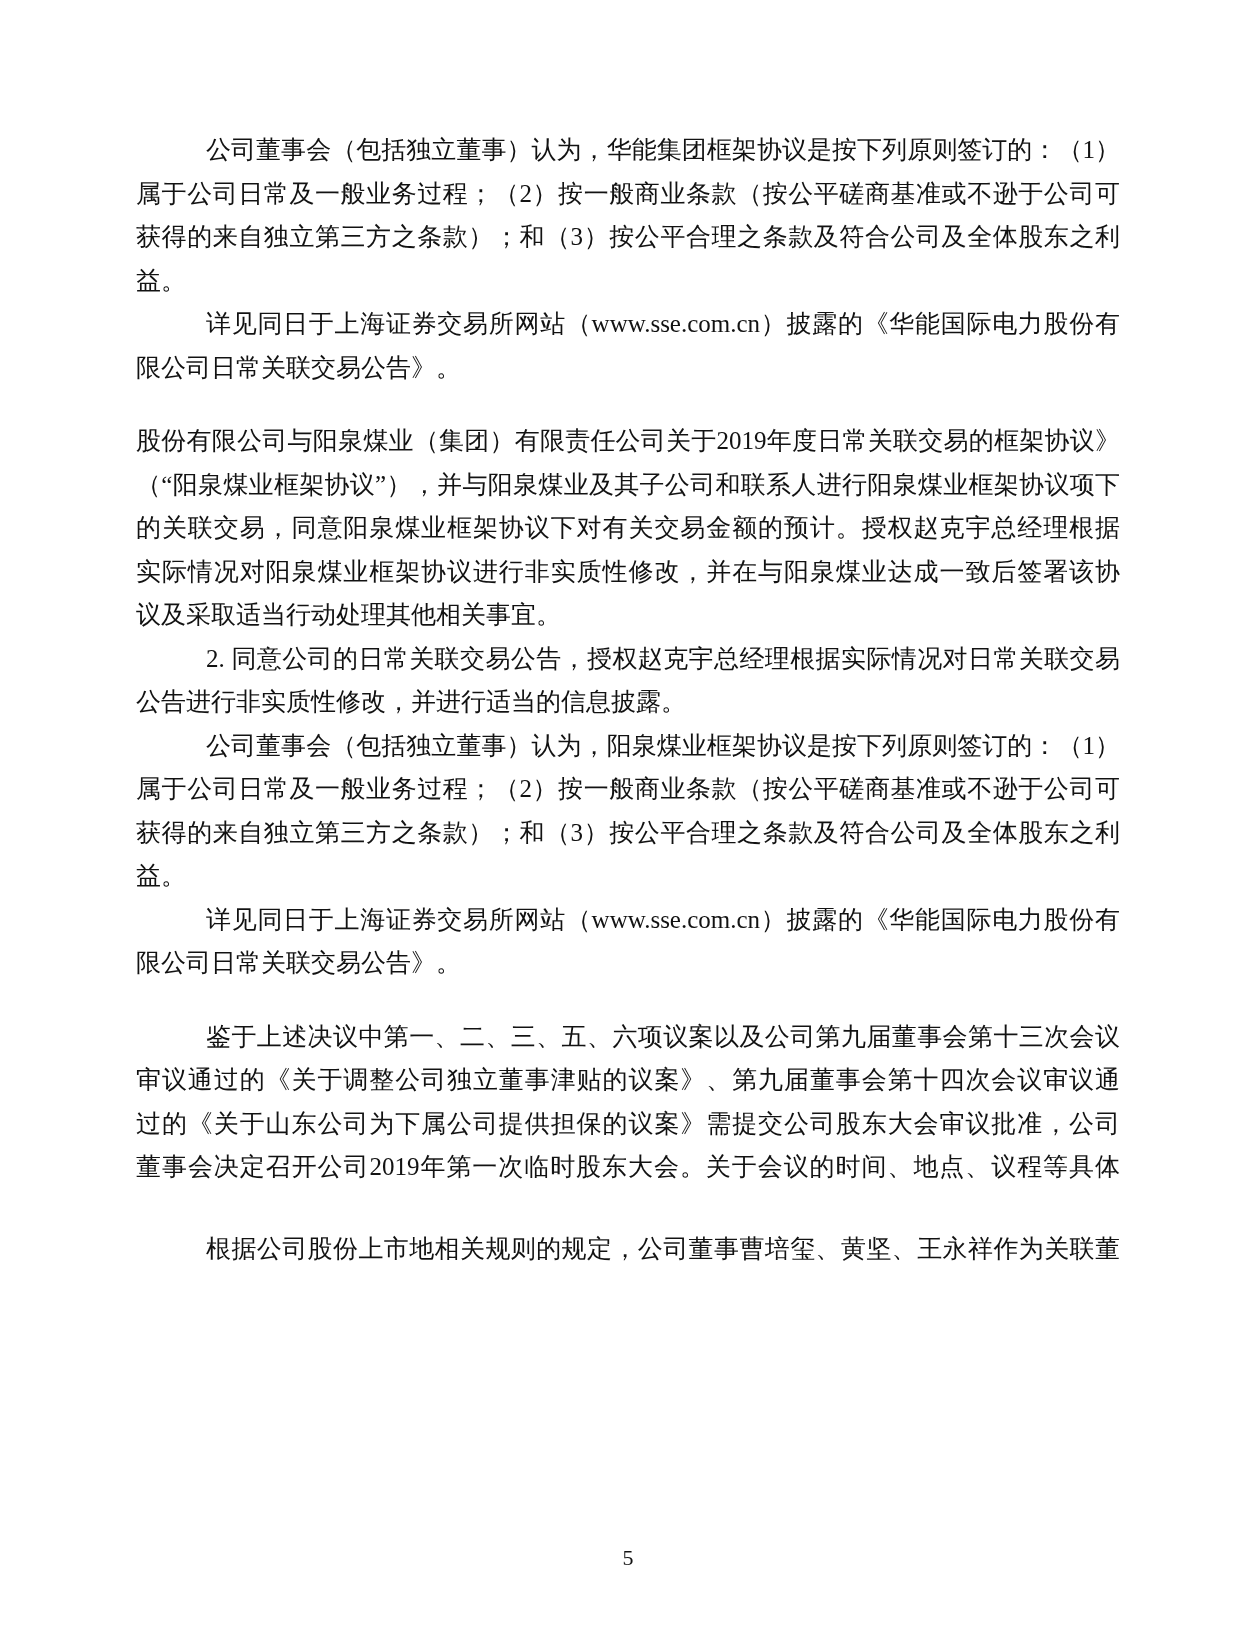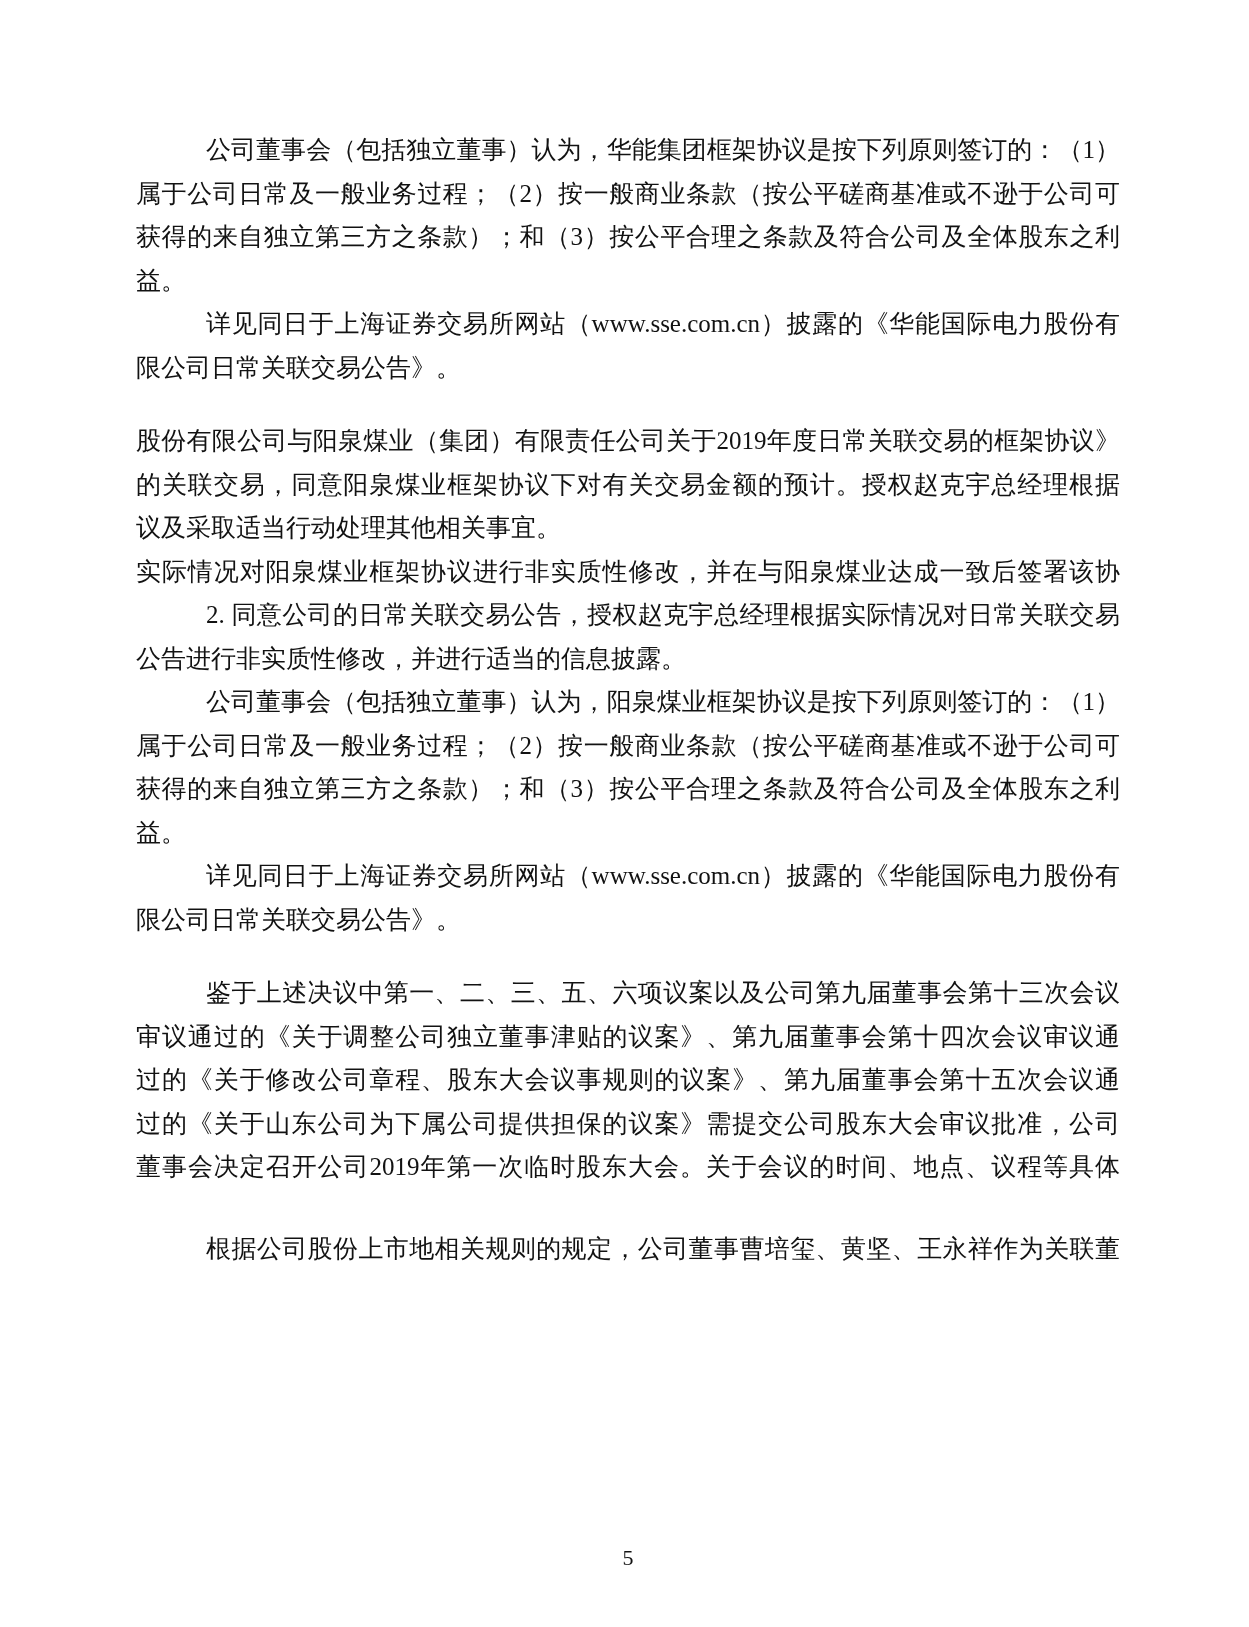--- a/index.html
+++ b/index.html
@@ -63,34 +63,34 @@
 <div class="page">
   <div class="content">
       <div class="line indent justify">公司董事会（包括独立董事）认为，华能集团框架协议是按下列原则签订的：（1）</div>
       <div class="line justify">属于公司日常及一般业务过程；（2）按一般商业条款（按公平磋商基准或不逊于公司可</div>
       <div class="line justify">获得的来自独立第三方之条款）；和（3）按公平合理之条款及符合公司及全体股东之利</div>
       <div class="line">益。</div>
       <div class="line indent justify">详见同日于上海证券交易所网站（www.sse.com.cn）披露的《华能国际电力股份有</div>
       <div class="line">限公司日常关联交易公告》。</div>
       <div class="gap"></div>
       <div class="line justify">股份有限公司与阳泉煤业（集团）有限责任公司关于2019年度日常关联交易的框架协议》</div>
+      <div class="line justify">（“阳泉煤业框架协议”），并与阳泉煤业及其子公司和联系人进行阳泉煤业框架协议项下</div>
       <div class="line justify">的关联交易，同意阳泉煤业框架协议下对有关交易金额的预计。授权赵克宇总经理根据</div>
+      <div class="line justify">实际情况对阳泉煤业框架协议进行非实质性修改，并在与阳泉煤业达成一致后签署该协</div>
       <div class="line">议及采取适当行动处理其他相关事宜。</div>
-      <div class="line justify">实际情况对阳泉煤业框架协议进行非实质性修改，并在与阳泉煤业达成一致后签署该协</div>
       <div class="line indent justify">2. 同意公司的日常关联交易公告，授权赵克宇总经理根据实际情况对日常关联交易</div>
       <div class="line">公告进行非实质性修改，并进行适当的信息披露。</div>
       <div class="line indent justify">公司董事会（包括独立董事）认为，阳泉煤业框架协议是按下列原则签订的：（1）</div>
       <div class="line justify">属于公司日常及一般业务过程；（2）按一般商业条款（按公平磋商基准或不逊于公司可</div>
       <div class="line justify">获得的来自独立第三方之条款）；和（3）按公平合理之条款及符合公司及全体股东之利</div>
       <div class="line">益。</div>
       <div class="line indent justify">详见同日于上海证券交易所网站（www.sse.com.cn）披露的《华能国际电力股份有</div>
       <div class="line">限公司日常关联交易公告》。</div>
       <div class="gap"></div>
       <div class="line indent justify">鉴于上述决议中第一、二、三、五、六项议案以及公司第九届董事会第十三次会议</div>
       <div class="line justify">审议通过的《关于调整公司独立董事津贴的议案》、第九届董事会第十四次会议审议通</div>
-      <div class="line justify">过的《关于修改公司章程、股东大会议事规则的议案》、第九届董事会第十五次会议通</div>
       <div class="line justify">过的《关于山东公司为下属公司提供担保的议案》需提交公司股东大会审议批准，公司</div>
       <div class="line justify">董事会决定召开公司2019年第一次临时股东大会。关于会议的时间、地点、议程等具体</div>
       <div class="gap-lg"></div>
       <div class="line indent justify">根据公司股份上市地相关规则的规定，公司董事曹培玺、黄坚、王永祥作为关联董</div>
     </div>
   <div class="footer">5</div>
 </div>
 
 </body></html>

